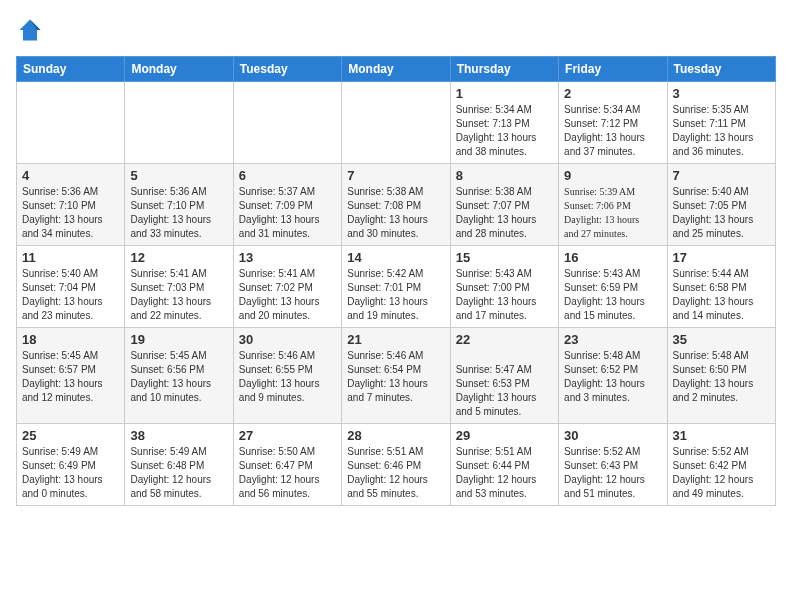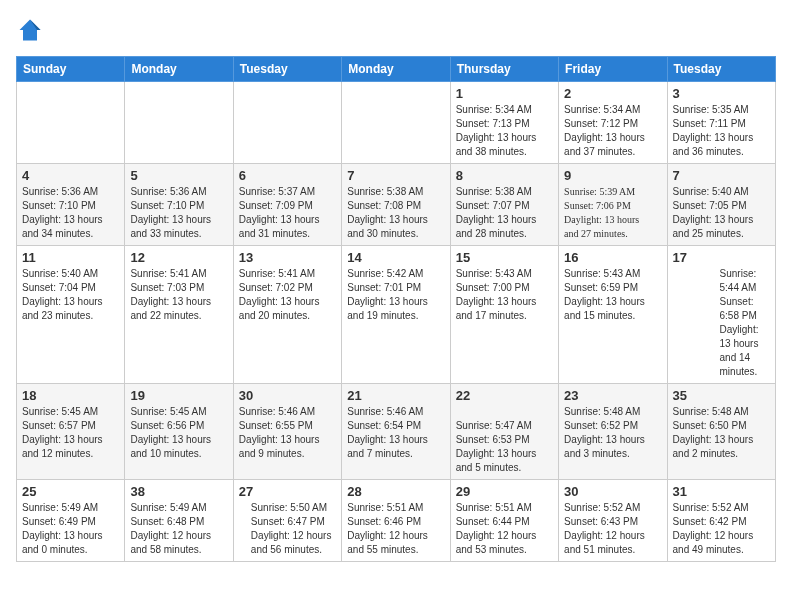--- a/index.html
+++ b/index.html
@@ -238,21 +238,21 @@
         </td>
         <td>
           <span class="day-number">16</span>
           <div class="day-info" style="white-space: pre-line;">Sunrise: 5:43 AM
 Sunset: 6:59 PM
 Daylight: 13 hours
 and 15 minutes.</div>
         </td>
         <td>
           <span class="day-number">17</span>
-          <div class="day-info" style="white-space: pre-line; margin-left: 47px;">Sunrise: 5:44 AM
+          <div class="day-info" style="white-space: pre-line;">Sunrise: 5:44 AM
 Sunset: 6:58 PM
 Daylight: 13 hours
 and 14 minutes.</div>
         </td>
       </tr>
       <tr class="row-even">
         <td>
           <span class="day-number">18</span>
           <div class="day-info" style="white-space: pre-line;">Sunrise: 5:45 AM
 Sunset: 6:57 PM
@@ -312,21 +312,21 @@
         </td>
         <td>
           <span class="day-number">38</span>
           <div class="day-info" style="white-space: pre-line;">Sunrise: 5:49 AM
 Sunset: 6:48 PM
 Daylight: 12 hours
 and 58 minutes.</div>
         </td>
         <td>
           <span class="day-number">27</span>
-          <div class="day-info" style="white-space: pre-line; margin-left: 12px;">Sunrise: 5:50 AM
+          <div class="day-info" style="white-space: pre-line;">Sunrise: 5:50 AM
 Sunset: 6:47 PM
 Daylight: 12 hours
 and 56 minutes.</div>
         </td>
         <td>
           <span class="day-number">28</span>
           <div class="day-info" style="white-space: pre-line;">Sunrise: 5:51 AM
 Sunset: 6:46 PM
 Daylight: 12 hours
 and 55 minutes.</div>

